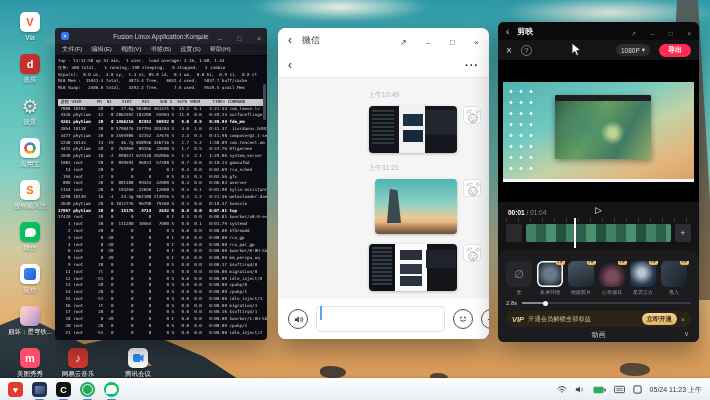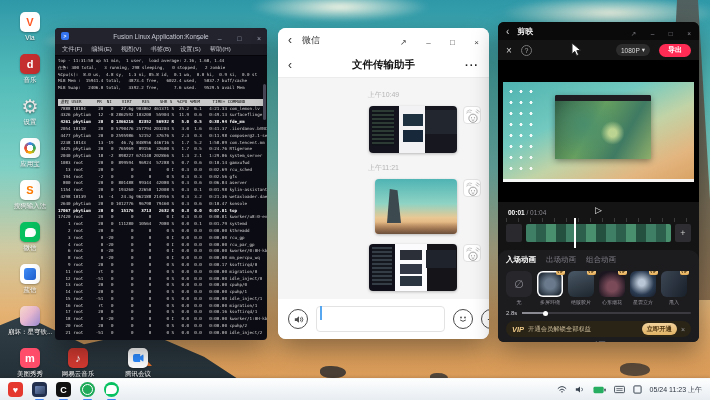--- a/index.html
+++ b/index.html
@@ -287,21 +287,20 @@
       <span class="wtitle">微信</span>
       <span style="margin-left:auto">
         <span class="wc">↗</span>
         <span class="wc">–</span>
         <span class="wc">□</span>
         <span class="wc">×</span>
       </span>
     </div>
     <div class="sub">
       <span class="back">‹</span>
-      <span class="ct">文件传输助手</span>
       <span class="more">···</span>
     </div>
     <div id="chat">
         <div class="mtime">上午10:49</div>
         <div class="mrow">
           <div class="thumb t-desktop1"></div>
           <div class="avatar">
             <svg width="18" height="18" viewBox="0 0 20 20">
               <path d="M3 5 Q6 2 9 4 M2.5 7 Q5 4.5 8 6" stroke="#b5b5b5" stroke-width="0.8" fill="none"></path>
               <path d="M14 3 l3.5 2.5 M13 5 l3 2" stroke="#9a9a9a" stroke-width="0.8" fill="none"></path>
@@ -397,25 +396,20 @@
     <div class="tline">
       <div class="ruler"></div>
       <div class="trow">
         <div class="cover"></div>
         <div class="strip"></div>
         <div class="addclip">+</div>
       </div>
       <div class="phead"></div>
     </div>
     <div class="panel">
-      <div class="tabs" id="edTabs">
-          <span class="on">入场动画</span>
-          <span>出场动画</span>
-          <span>组合动画</span>
-        </div>
       <div id="fx">
           <div class="fx">
             <div class="fxthumb">∅</div>
             <div class="fxname">无</div>
           </div>
           <div class="fx sel">
             <div class="fxthumb">
               <span class="vipb">VIP</span>
             </div>
             <div class="fxname">多屏环绕</div>

